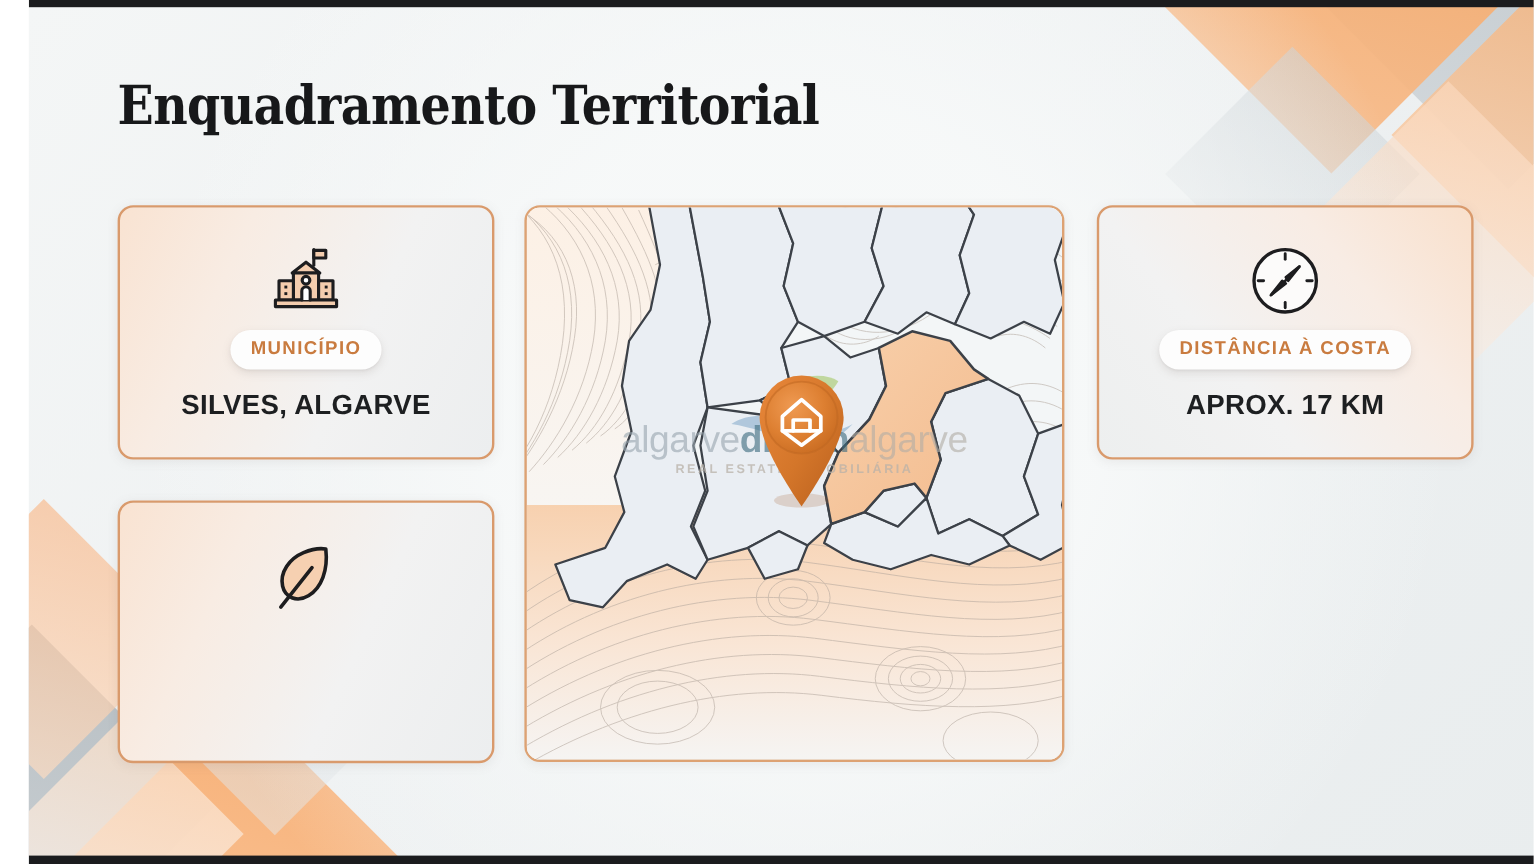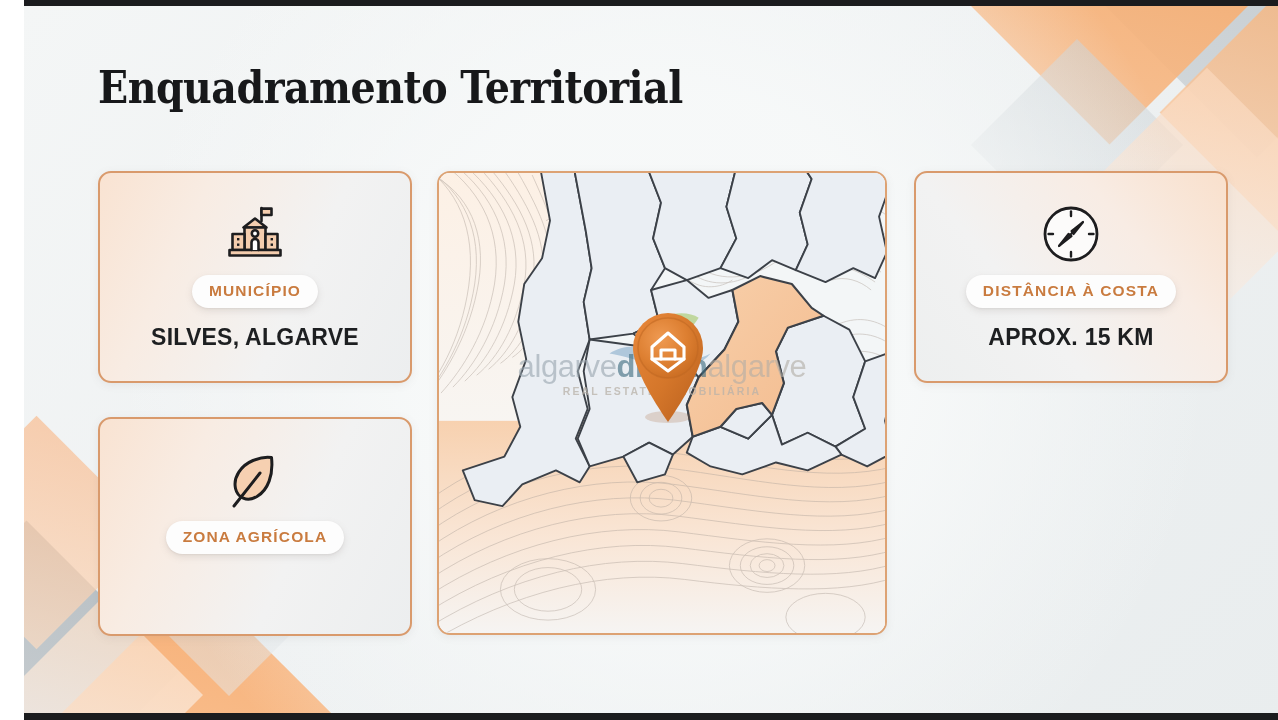--- a/index.html
+++ b/index.html
@@ -304,40 +304,39 @@
 
     <div class="card left-warm" id="card-agricola">
       <div class="card-icon">
         <svg width="58" height="62" viewBox="0 0 58 62">
           <g stroke="#1d1d1f" stroke-width="3" stroke-linejoin="round" stroke-linecap="round">
             <path d="M45.5 8.5 C47.5 26 42 41 31 47.5 C21 53.5 11.5 48.5 9.5 39.5 C7 28 15 16.5 27 11.5 C33.5 8.8 40 7.6 45.5 8.5 Z" fill="#f6d0b1"></path>
             <path d="M8 57 L34 24" fill="none"></path>
           </g>
         </svg>
       </div>
-      <div class="badge">ZONA AGRÍCOLA</div>
     </div>
 
     <div class="card right-warm" id="card-distancia">
       <div class="card-icon">
         <svg width="62" height="62" viewBox="0 0 62 62">
           <circle cx="31" cy="31" r="26" fill="#fcfbfa" stroke="#1d1d1f" stroke-width="2.8"></circle>
           <g stroke="#1d1d1f" stroke-width="2.4" stroke-linecap="round">
             <line x1="31" y1="8.5" x2="31" y2="13"></line>
             <line x1="31" y1="49" x2="31" y2="53.5"></line>
             <line x1="8.5" y1="31" x2="13" y2="31"></line>
             <line x1="49" y1="31" x2="53.5" y2="31"></line>
           </g>
           <path d="M43 19 L33.5 31 L31.5 28 Z" fill="#e08c4e" stroke="#1d1d1f" stroke-width="2.2" stroke-linejoin="round"></path>
           <path d="M19 43 L28.5 31 L31.5 33.2 Z" fill="#fdfdfd" stroke="#1d1d1f" stroke-width="2.2" stroke-linejoin="round"></path>
           <path d="M43 19 L19 43" stroke="#1d1d1f" stroke-width="2.2" fill="none"></path>
         </svg>
       </div>
       <div class="badge">DISTÂNCIA À COSTA</div>
-      <div class="card-value">APROX. 15 KM</div>
+      <div class="card-value">APROX. 17 KM</div>
     </div>
 
 
     <div id="map-panel">
       <svg viewBox="0 0 450 464" preserveAspectRatio="none">
         <defs>
           <linearGradient id="seaGrad" x1="0" y1="0" x2="0" y2="1">
             <stop offset="0%" stop-color="#fdf0e4"></stop>
             <stop offset="100%" stop-color="#f7f6f4"></stop>
           </linearGradient>

